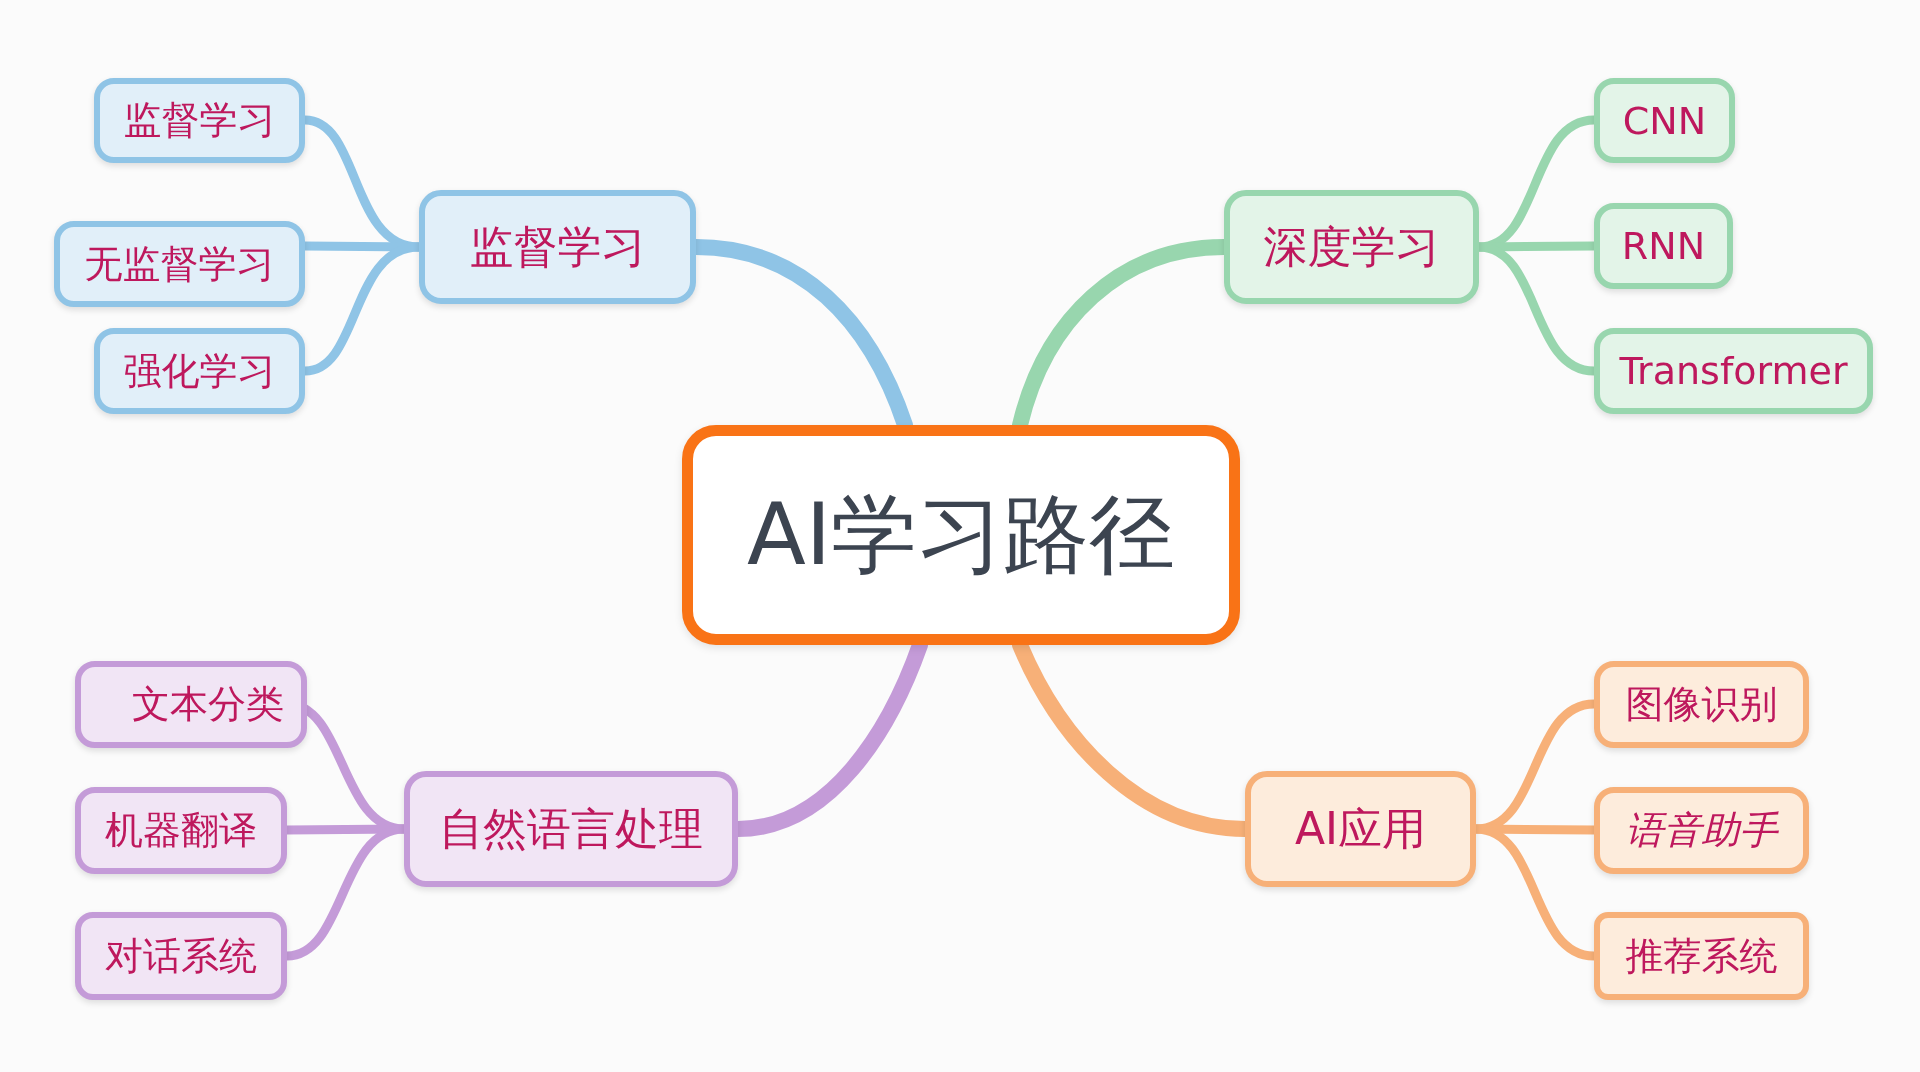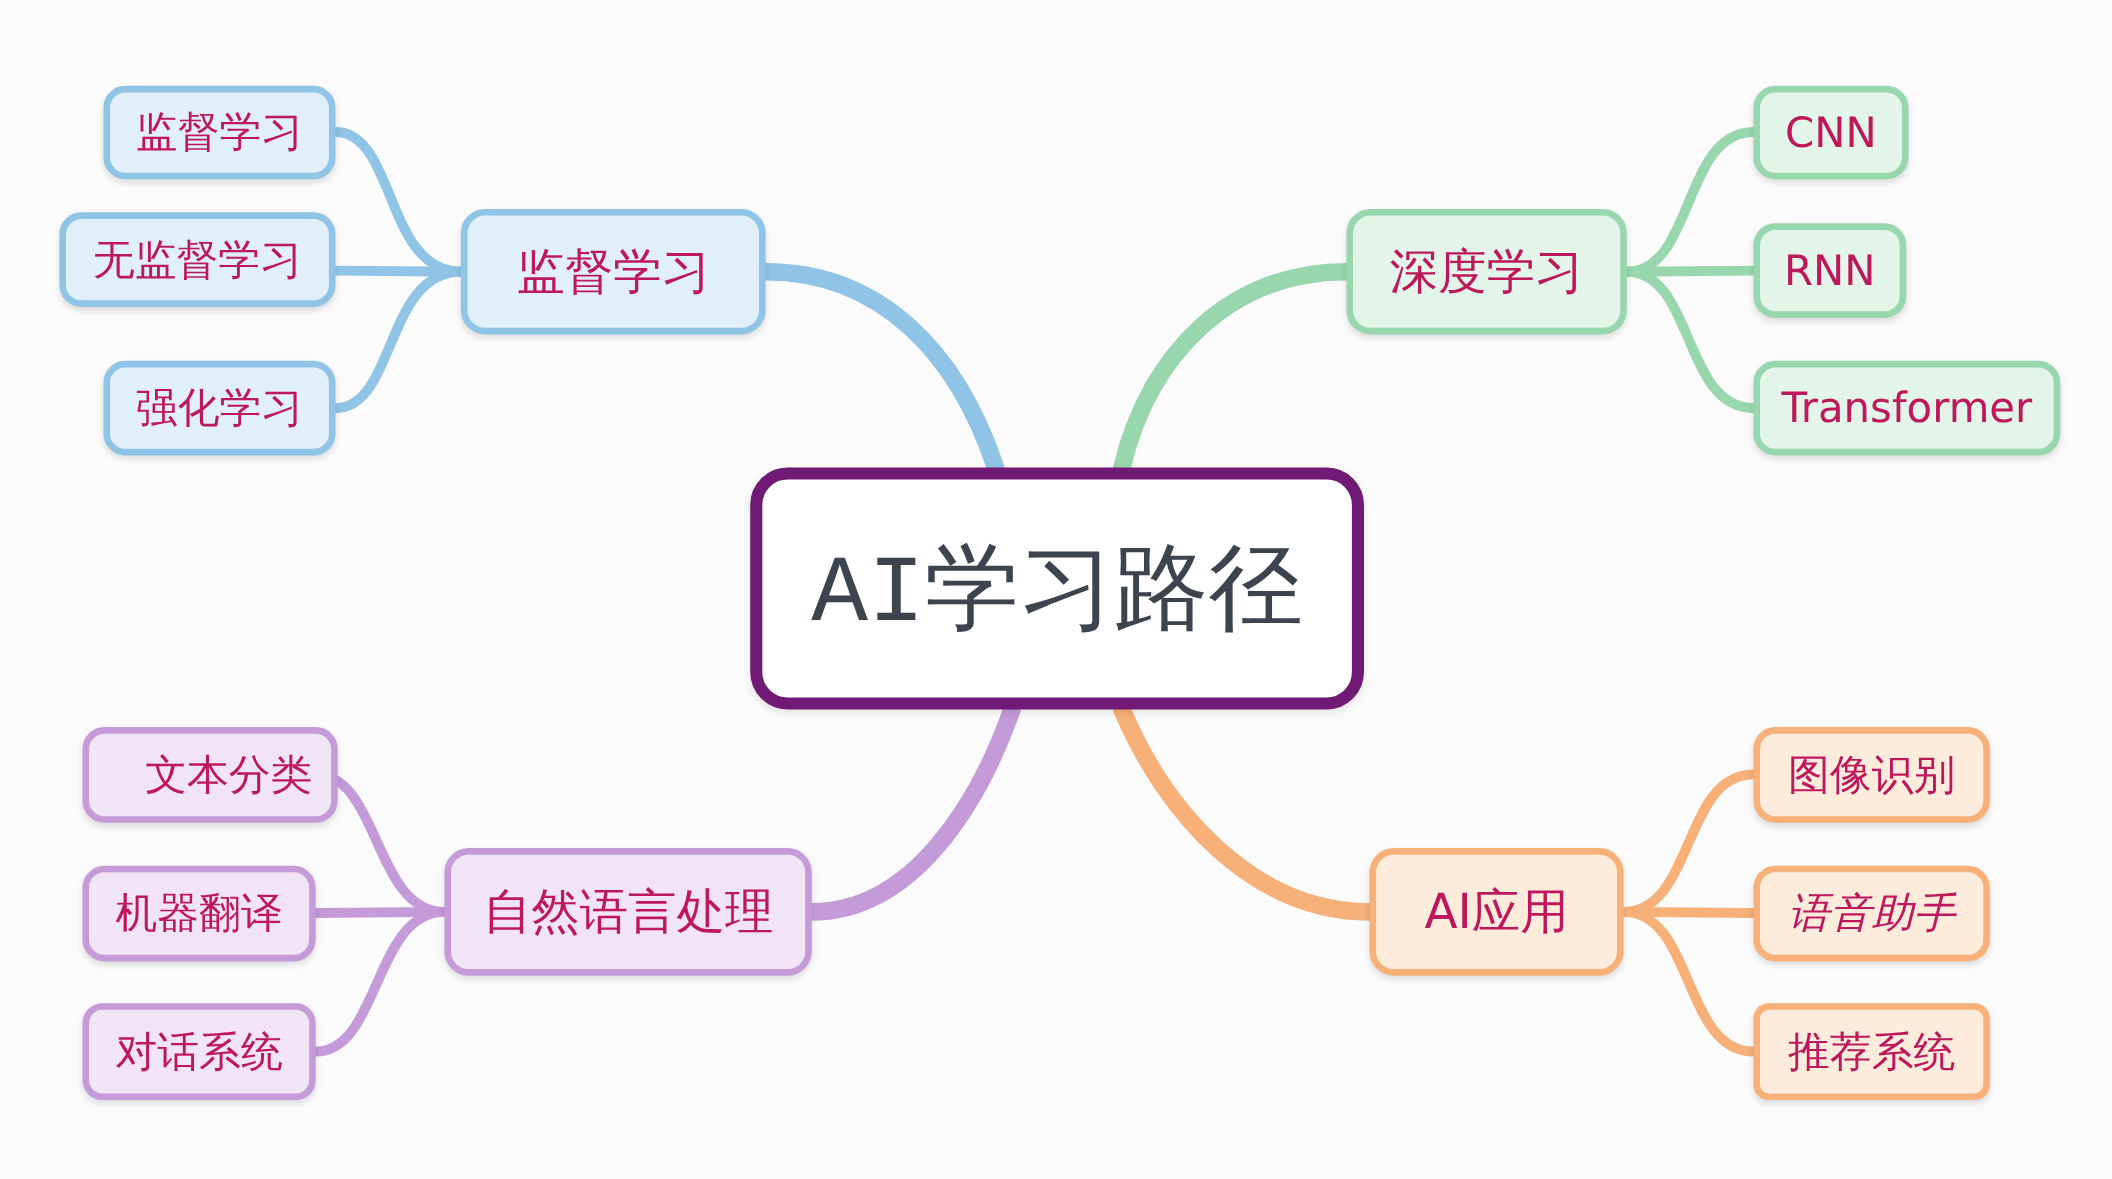--- a/index.html
+++ b/index.html
@@ -4,22 +4,22 @@
 <style>
   html, body { margin:0; padding:0; }
   body { width:1920px; height:1072px; background:#fbfbfb; position:relative; overflow:hidden;
          font-family:"DejaVu Sans","Liberation Sans",sans-serif; }
   svg.links { position:absolute; left:0; top:0; width:1920px; height:1072px; }
   .node { position:absolute; box-sizing:border-box; border-radius:20px; display:flex;
           align-items:center; justify-content:center; color:#be185d; white-space:nowrap;
           box-shadow:0 3px 6px rgba(0,0,0,0.12); }
   .leaf { border-width:6px; border-style:solid; font-size:38px; }
   .branch { border-width:6px; border-style:solid; font-size:44px; border-radius:22px; }
-  .center { border:11px solid #701a75; background:#ffffff; border-radius:34px; font-size:86px;
-            color:#3c4450; box-shadow:0 3px 8px rgba(0,0,0,0.10);font-family:Liberation Mono, monospace; }
+  .center { border:11px solid #f97316; background:#ffffff; border-radius:34px; font-size:86px;
+            color:#3c4450; box-shadow:0 3px 8px rgba(0,0,0,0.10); }
   .blue { border-color:#8fc4e6; background:#e1eff9; }
   .green { border-color:#98d6ae; background:#e3f4e8; }
   .purple { border-color:#c49bd8; background:#f1e5f5; }
   .orange { border-color:#f7b078; background:#fdecdc; }
 </style>
 </head>
 <body>
 
 <svg class="links" viewBox="0 0 1920 1072">
   <g fill="none" stroke-linecap="round">
@@ -58,21 +58,21 @@
 <div class="node center" style="left:682px; top:425px; width:558px; height:220px;">
   <span>AI学习路径</span>
 </div>
 
 <div class="node branch blue" style="left:419px; top:190px; width:277px; height:114px;">
   <span>监督学习</span>
 </div>
 <div class="node leaf blue" style="left:94px; top:78px; width:211px; height:85px;">
   <span>监督学习</span>
 </div>
-<div class="node leaf blue" style="left:54px; top:193px; width:251px; height:86px;">
+<div class="node leaf blue" style="left:54px; top:221px; width:251px; height:86px;">
   <span>无监督学习</span>
 </div>
 <div class="node leaf blue" style="left:94px; top:328px; width:211px; height:86px;">
   <span>强化学习</span>
 </div>
 
 <div class="node branch green" style="left:1224px; top:190px; width:255px; height:114px;">
   <span>深度学习</span>
 </div>
 <div class="node leaf green" style="left:1594px; top:78px; width:141px; height:85px;">

